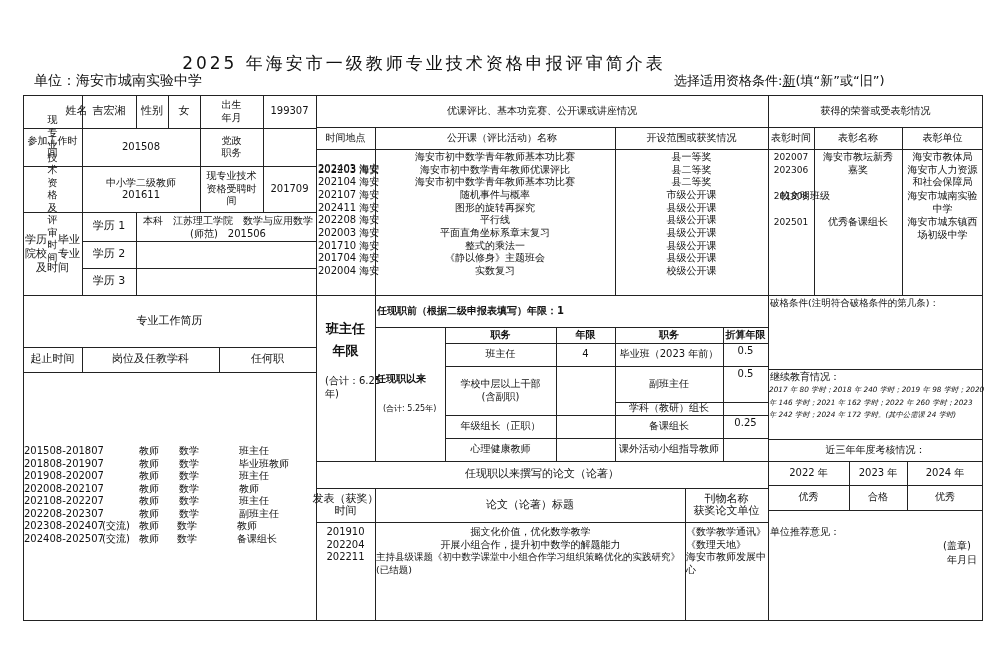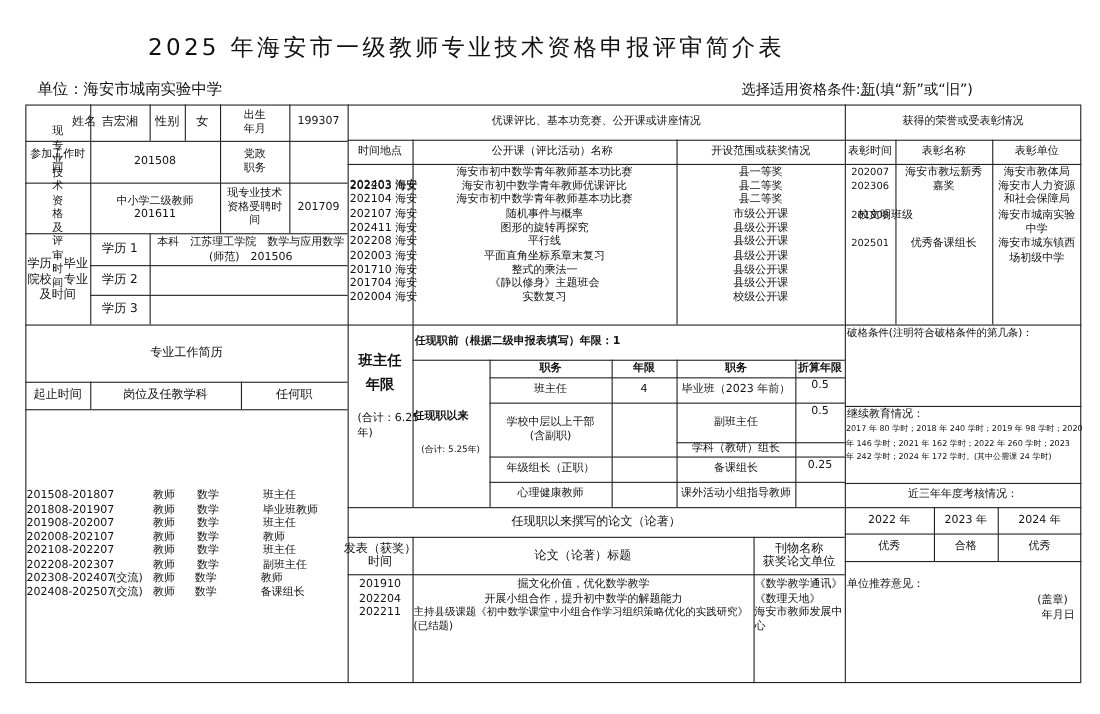--- a/index.html
+++ b/index.html
@@ -1,19 +1,19 @@
 <!DOCTYPE html>
 <html><head>
 <meta charset="utf-8">
 <style>
   * { box-sizing: border-box; margin: 0; padding: 0; }
   body { width: 1000px; height: 649px; background: #fff; position: relative; overflow: hidden;
          font-family: "DejaVu Sans", "Liberation Sans", sans-serif; color: #111; }
   .abs { position: absolute; }
-  .title { left: 0; width: 848px; top: 29px; text-align: center; font-size: 21px; letter-spacing: 3px; }
+  .title { left: 0; width: 848px; top: 52px; text-align: center; font-size: 17px; letter-spacing: 3px; }
   .unit { left: 34px; top: 72px; font-size: 14px; }
   .cond { left: 674px; top: 72px; font-size: 13px; }
   .cond u { text-decoration: underline; }
   .box { position: absolute; border: 1px solid #222; font-size: 10px; }
   .c { display: flex; align-items: center; justify-content: center; text-align: center; line-height: 1.35; }
   .l { display: flex; align-items: center; text-align: left; line-height: 1.35; }
   .hline { position: absolute; height: 1px; background: #222; }
   .vline { position: absolute; width: 1px; background: #222; }
   .txt { position: absolute; font-size: 10px; line-height: 12.5px; white-space: nowrap; }
   .big { font-size: 13px; font-weight: bold; }
@@ -274,21 +274,21 @@
 <div class="txt" style="left:768px;top:216px;width:46px;text-align:center;font-size:9px;">202501</div>
 <div class="txt" style="left:814px;top:216px;width:88px;text-align:center;">优秀备课组长</div>
 <div class="txt" style="left:902px;top:216px;width:81px;text-align:center;white-space:pre;">海安市城东镇西
 场初级中学</div>
 
 <div class="hline" style="left:768px;top:295px;width:215px;"></div>
 
 <div class="txt" style="left:770px;top:297px;font-size:9.5px;">破格条件(注明符合破格条件的第几条)：</div>
 <div class="hline" style="left:768px;top:369px;width:215px;"></div>
 <div class="txt" style="left:770px;top:371px;">继续教育情况：</div>
-<div class="txt" style="left:769px;top:384px;white-space:pre;font-size:7.3px;line-height:12.5px;">2017 年 80 学时；2018 年 240 学时；2019 年 98 学时；2020
+<div class="txt" style="left:769px;top:384px;white-space:pre;font-size:7.3px;line-height:12.5px;font-style:italic;">2017 年 80 学时；2018 年 240 学时；2019 年 98 学时；2020
 年 146 学时；2021 年 162 学时；2022 年 260 学时；2023
 年 242 学时；2024 年 172 学时。(其中公需课 24 学时)</div>
 <div class="hline" style="left:768px;top:439px;width:215px;"></div>
 <div class="txt c" style="left:768px;top:439px;width:215px;height:22px;">近三年年度考核情况：</div>
 <div class="hline" style="left:768px;top:461px;width:215px;"></div>
 <div class="vline" style="left:849px;top:461px;height:49px;"></div>
 <div class="vline" style="left:907px;top:461px;height:49px;"></div>
 <div class="hline" style="left:768px;top:485px;width:215px;"></div>
 <div class="txt c" style="left:768px;top:461px;width:81px;height:24px;">2022 年</div>
 <div class="txt c" style="left:849px;top:461px;width:58px;height:24px;">2023 年</div>

